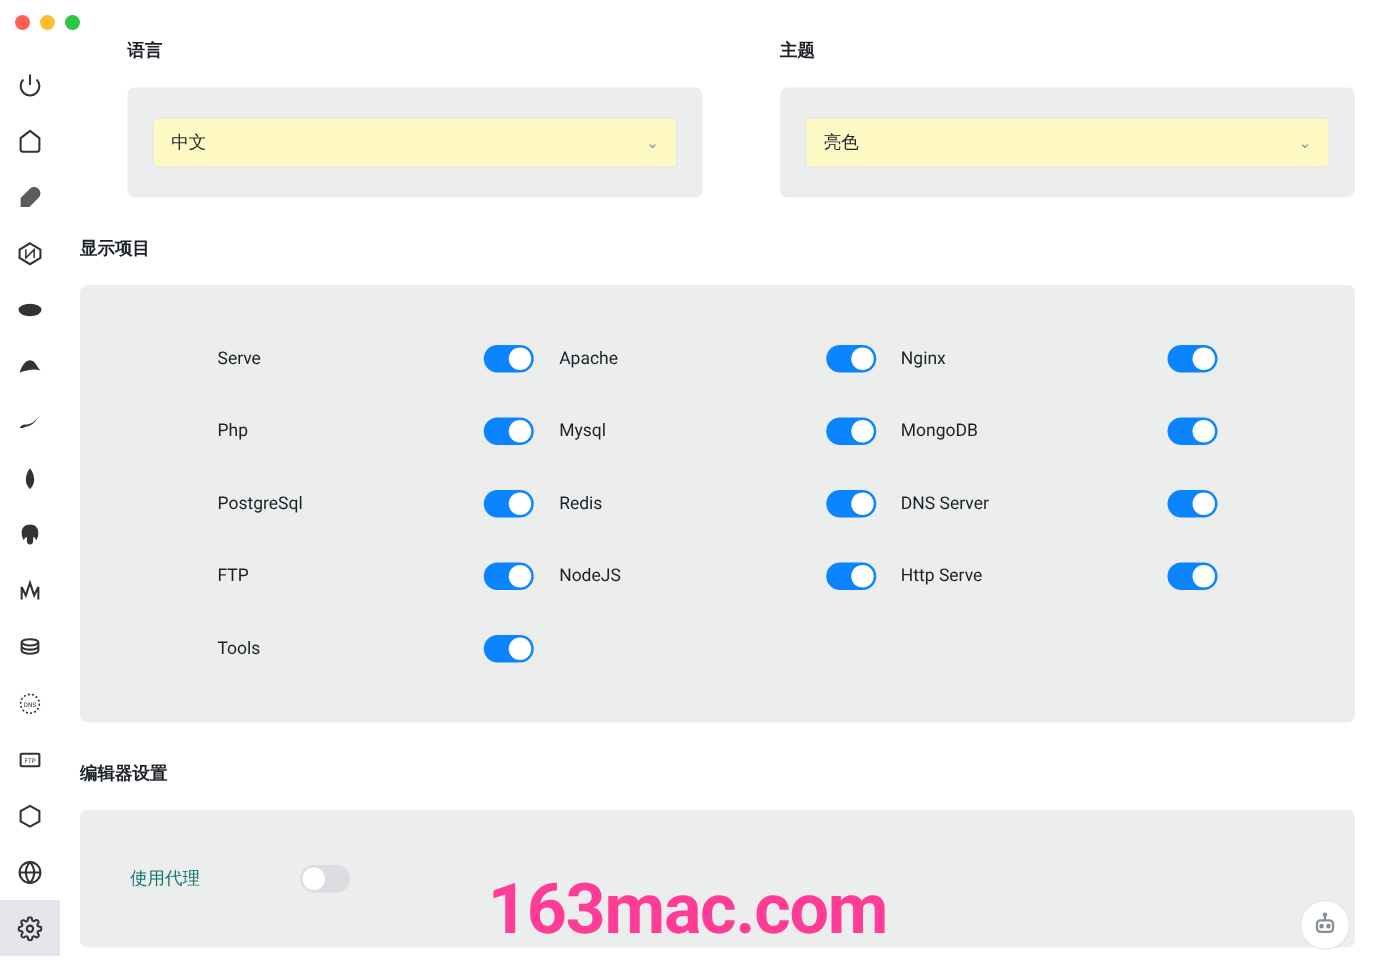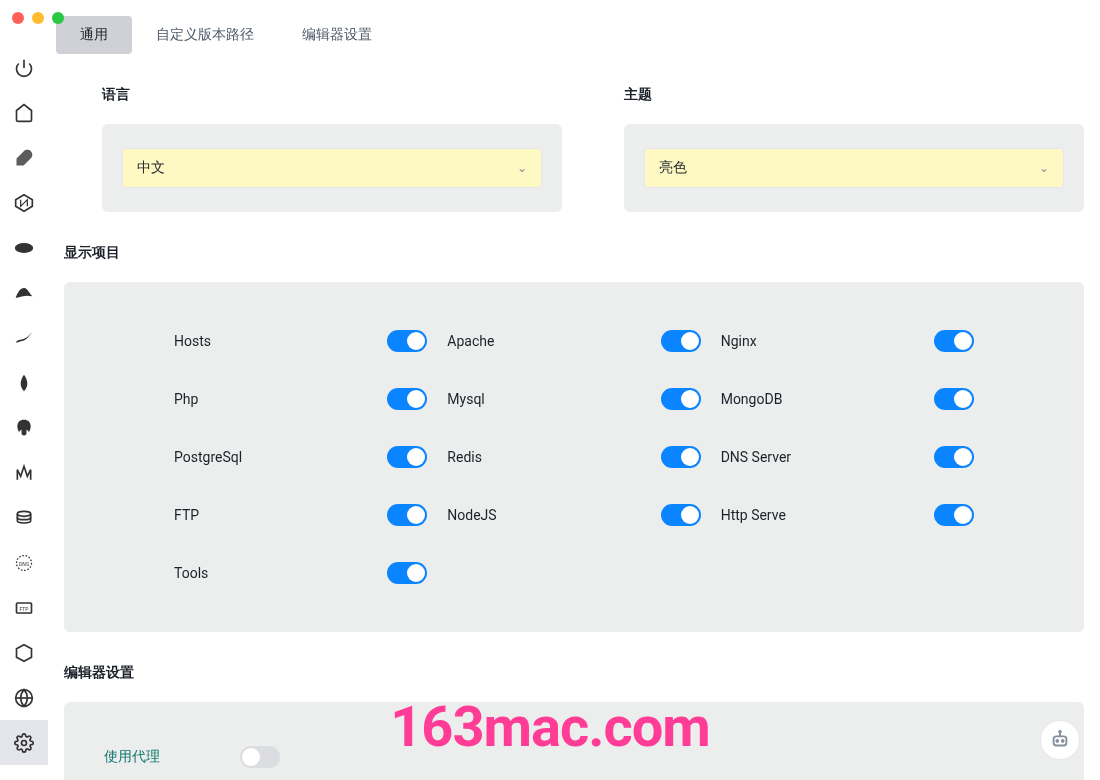--- a/index.html
+++ b/index.html
@@ -323,25 +323,20 @@
     </div>
     <div class="sidebar-item active">
       <svg viewBox="0 0 24 24" fill="none" stroke="currentColor" stroke-width="2">
           <circle cx="12" cy="12" r="3"></circle>
           <path d="M19.4 15a1.65 1.65 0 0 0 .33 1.82l.06.06a2 2 0 1 1-2.83 2.83l-.06-.06a1.65 1.65 0 0 0-1.82-.33 1.65 1.65 0 0 0-1 1.51V21a2 2 0 0 1-4 0v-.09a1.65 1.65 0 0 0-1-1.51 1.65 1.65 0 0 0-1.82.33l-.06.06a2 2 0 1 1-2.83-2.83l.06-.06a1.65 1.65 0 0 0 .33-1.82 1.65 1.65 0 0 0-1.51-1H3a2 2 0 0 1 0-4h.09a1.65 1.65 0 0 0 1.51-1 1.65 1.65 0 0 0-.33-1.82l-.06-.06a2 2 0 1 1 2.83-2.83l.06.06a1.65 1.65 0 0 0 1.82.33h0a1.65 1.65 0 0 0 1-1.51V3a2 2 0 0 1 4 0v.09a1.65 1.65 0 0 0 1 1.51h0a1.65 1.65 0 0 0 1.82-.33l.06-.06a2 2 0 1 1 2.83 2.83l-.06.06a1.65 1.65 0 0 0-.33 1.82v0a1.65 1.65 0 0 0 1.51 1H21a2 2 0 0 1 0 4h-.09a1.65 1.65 0 0 0-1.51 1z"></path>
         </svg>
     </div>
   </div>
 
   <div class="main-content">
-    <div class="tabs">
-      <div class="tab active">通用</div>
-      <div class="tab">自定义版本路径</div>
-      <div class="tab">编辑器设置</div>
-    </div>
 
     <div class="content-scroll">
 
       <div class="two-col">
         <div class="col">
           <div class="section-title">语言</div>
           <div class="card">
             <div class="select">
               <span>中文</span>
               <span class="select-arrow">⌄</span>
@@ -356,21 +351,21 @@
               <span class="select-arrow">⌄</span>
             </div>
           </div>
         </div>
       </div>
 
       <div class="section-title">显示项目</div>
       <div class="card">
         <div class="toggle-grid" id="toggle-grid">
             <div class="toggle-item">
-              <span class="toggle-label">Hosts</span>
+              <span class="toggle-label">Serve</span>
               <div class="switch">
                 <div class="switch-knob"></div>
               </div>
             </div>
             <div class="toggle-item">
               <span class="toggle-label">Apache</span>
               <div class="switch">
                 <div class="switch-knob"></div>
               </div>
             </div>

